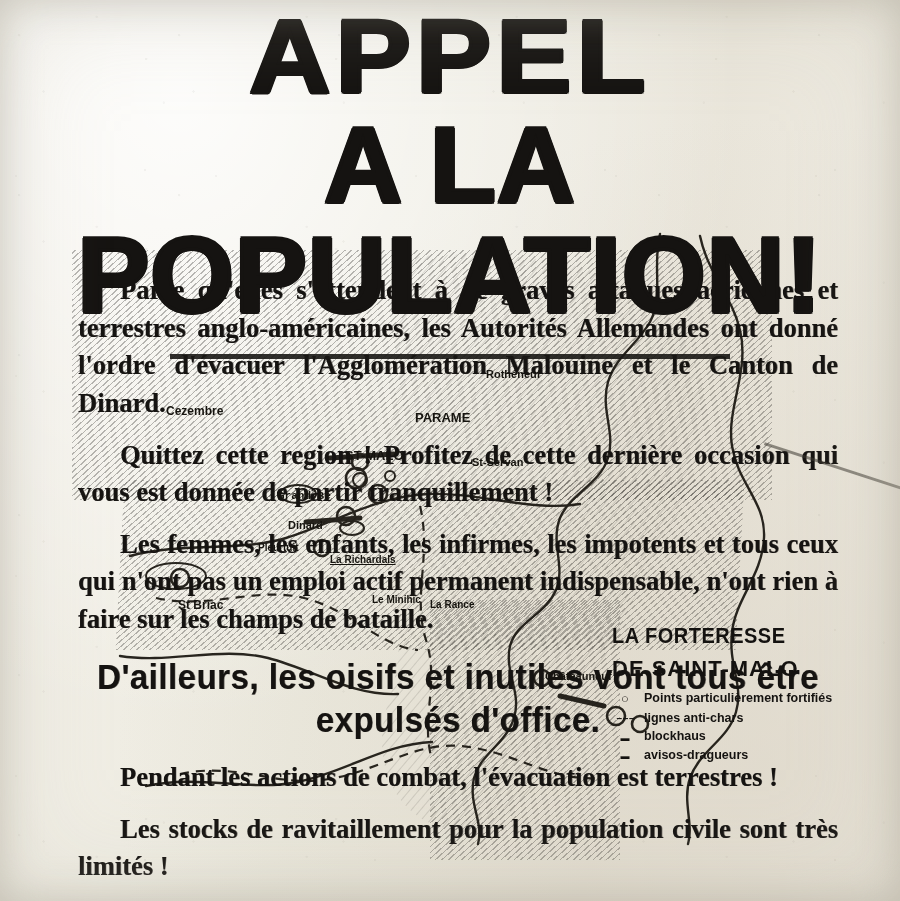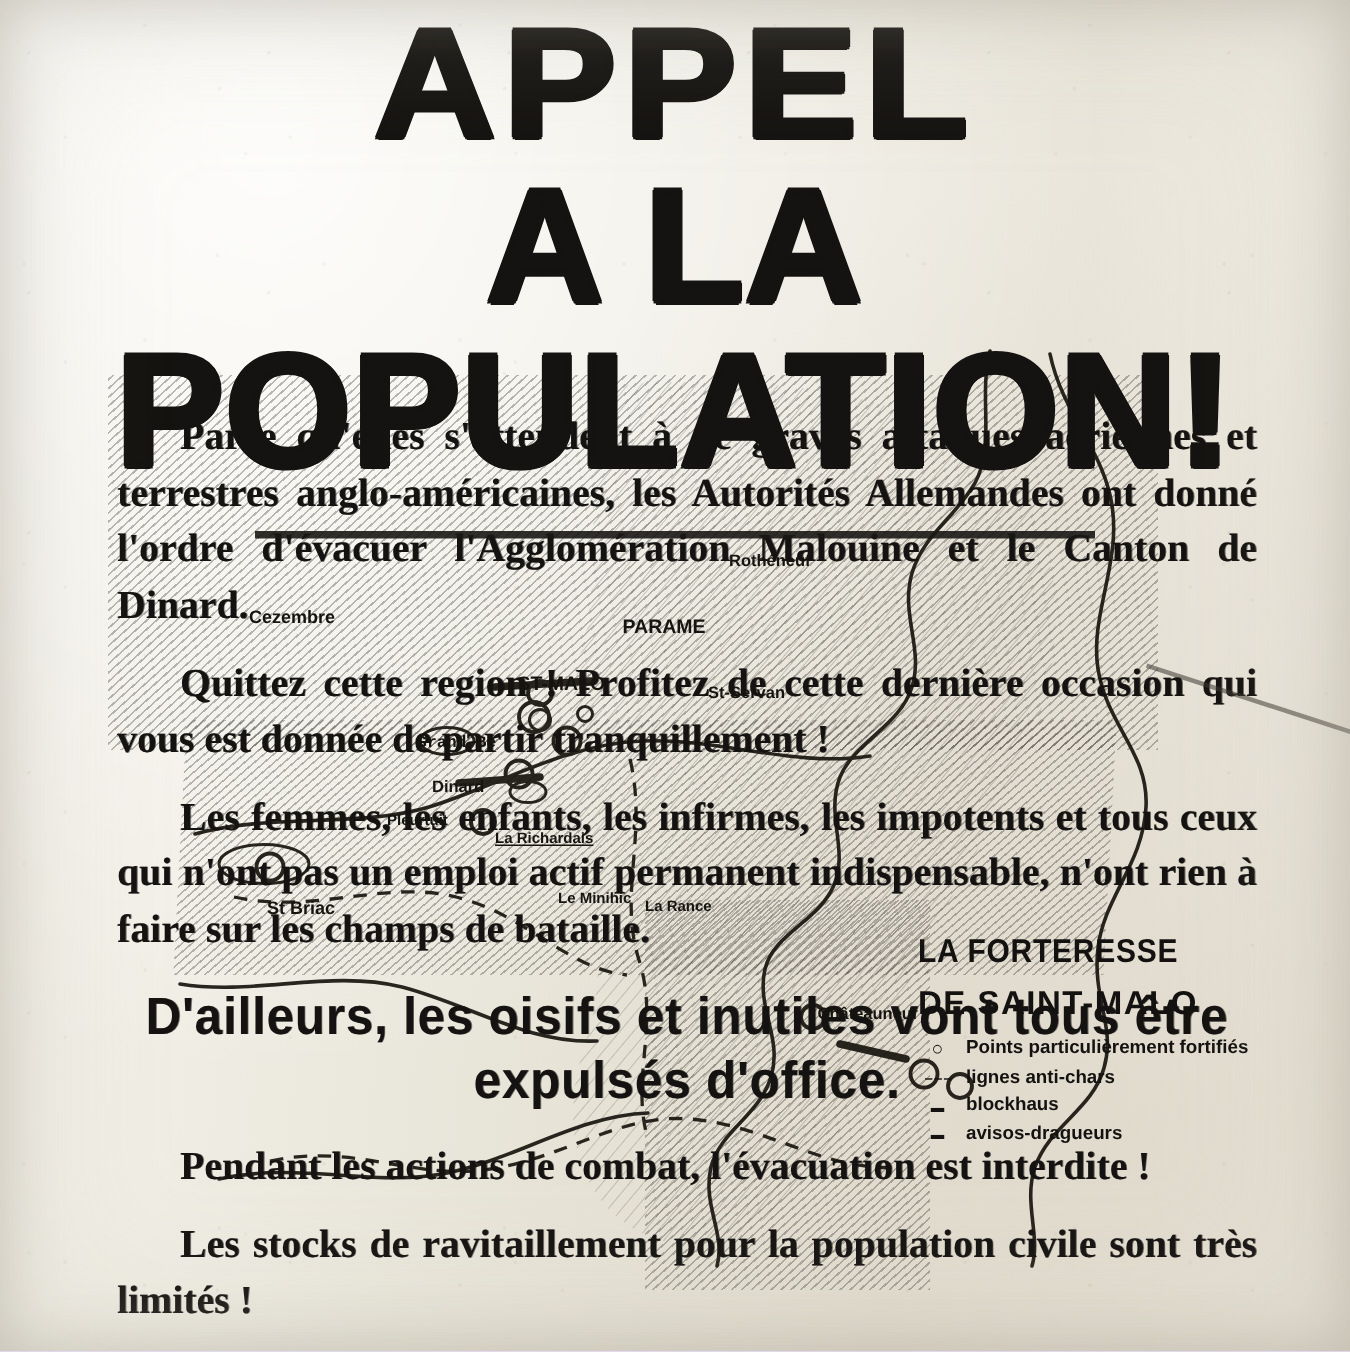--- a/index.html
+++ b/index.html
@@ -336,20 +336,20 @@
       <span class="legend-swatch legend-line"></span>
       <span>avisos-dragueurs</span>
     </div>
   </div>
 
   <div id="body-text">
     <p class="para">Parce qu'elles s'attendent à de graves attaques aériennes et terrestres anglo-américaines, les Autorités Allemandes ont donné l'ordre d'évacuer l'Agglomération Malouine et le Canton de Dinard.</p>
     <p class="para">Quittez cette region ! Profitez de cette dernière occasion qui vous est donnée de partir tranquillement !</p>
     <p class="para">Les femmes, les enfants, les infirmes, les impotents et tous ceux qui n'ont pas un emploi actif permanent indispensable, n'ont rien à faire sur les champs de bataille.</p>
     <p class="para bold-call">D'ailleurs, les oisifs et inutiles vont tous être expulsés d'office.</p>
-    <p class="para">Pendant les actions de combat, l'évacuation est interdite !</p>
+    <p class="para">Pendant les actions de combat, l'évacuation est terrestres !</p>
     <p class="para">Les stocks de ravitaillement pour la population civile sont très limités !</p>
     <p class="para">Pendant les actions de combat, la protection de la po-</p>
   </div>
 
   <div id="corner-crease"></div>
   <div id="edge-shadow"></div>
 </div>
 
 </body></html>

